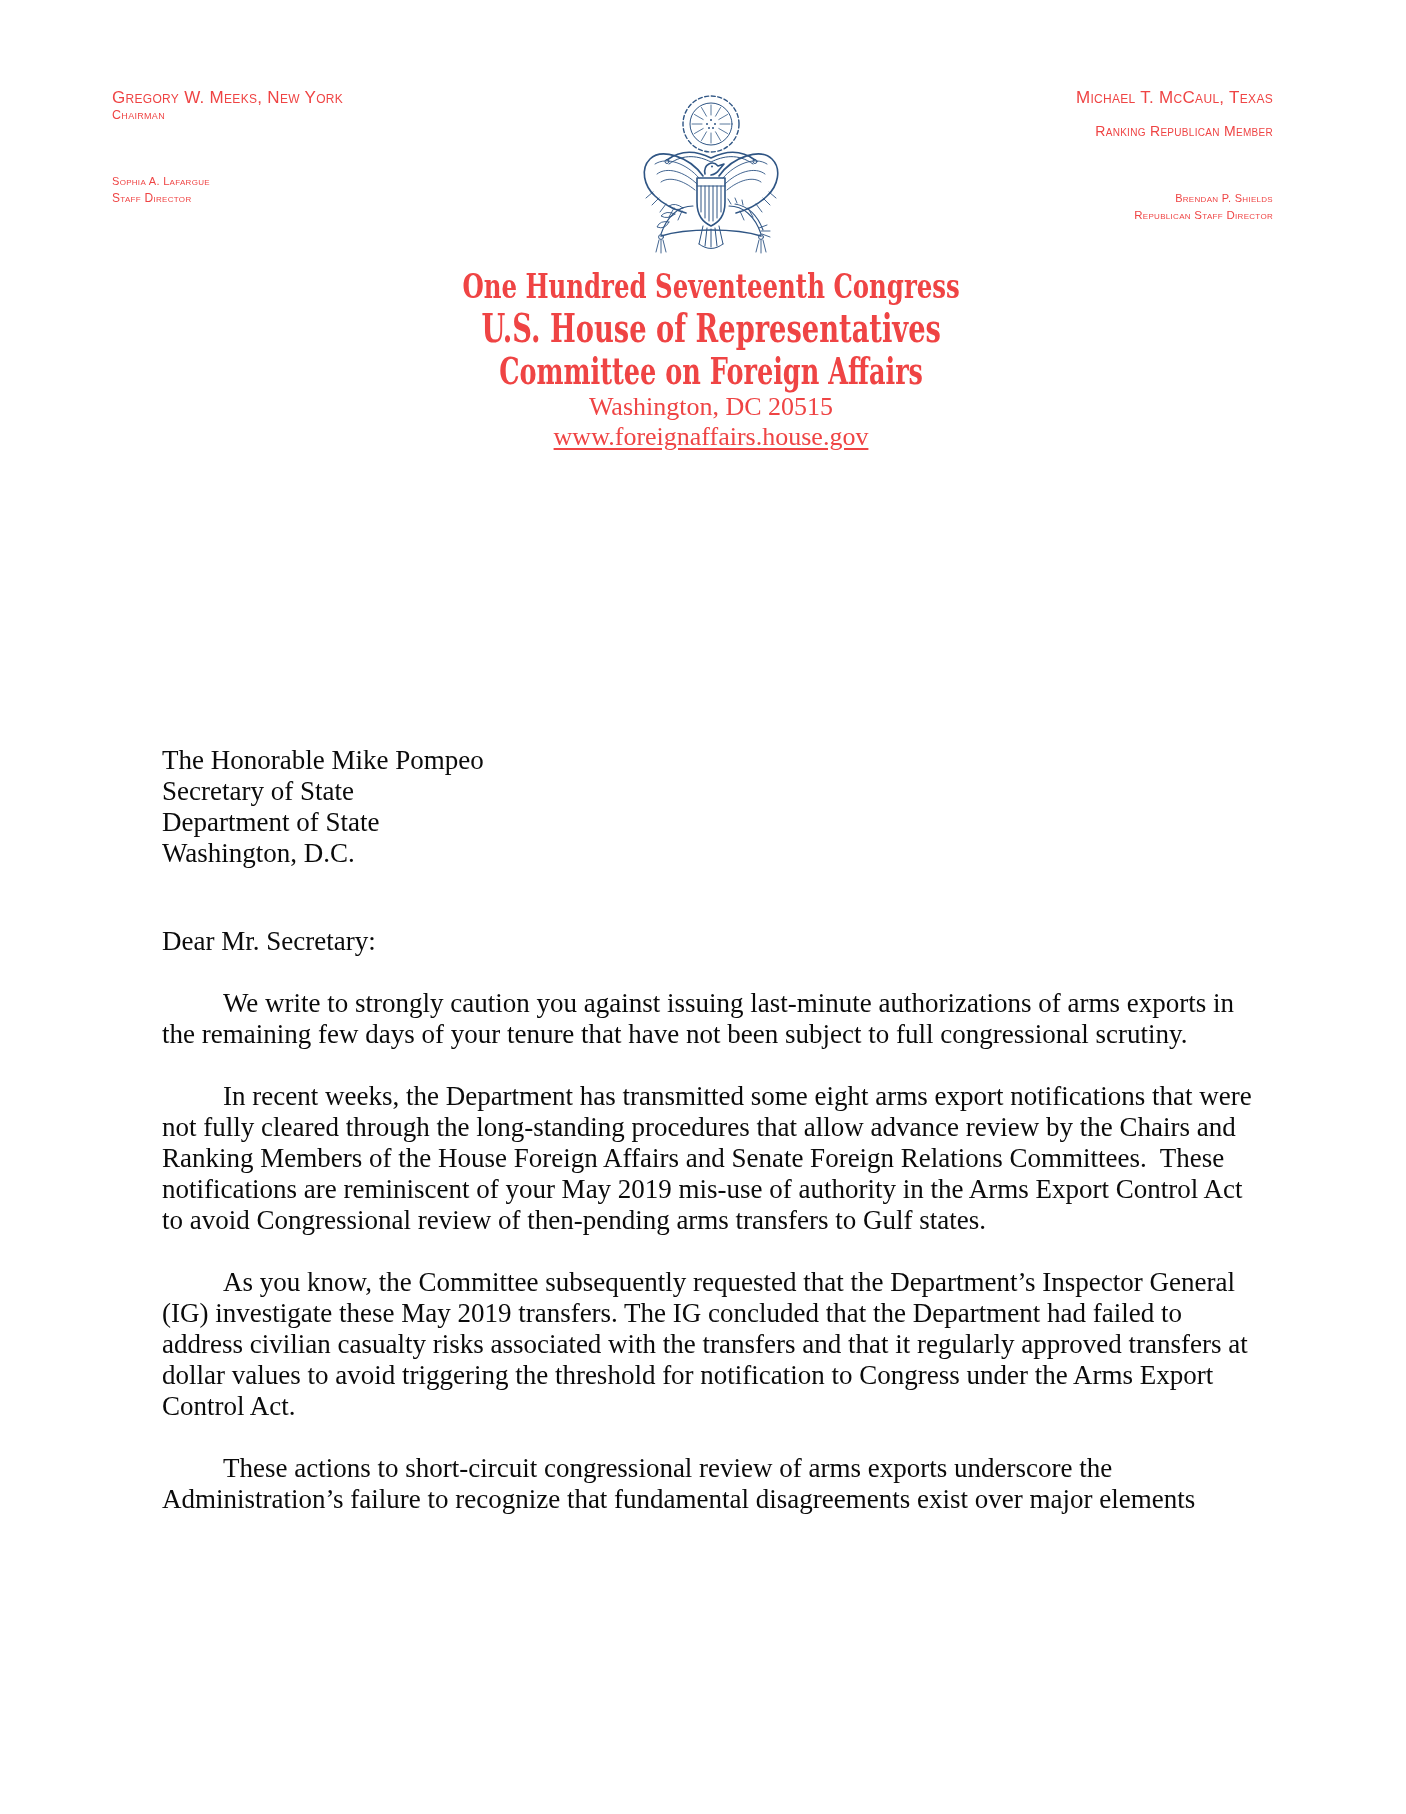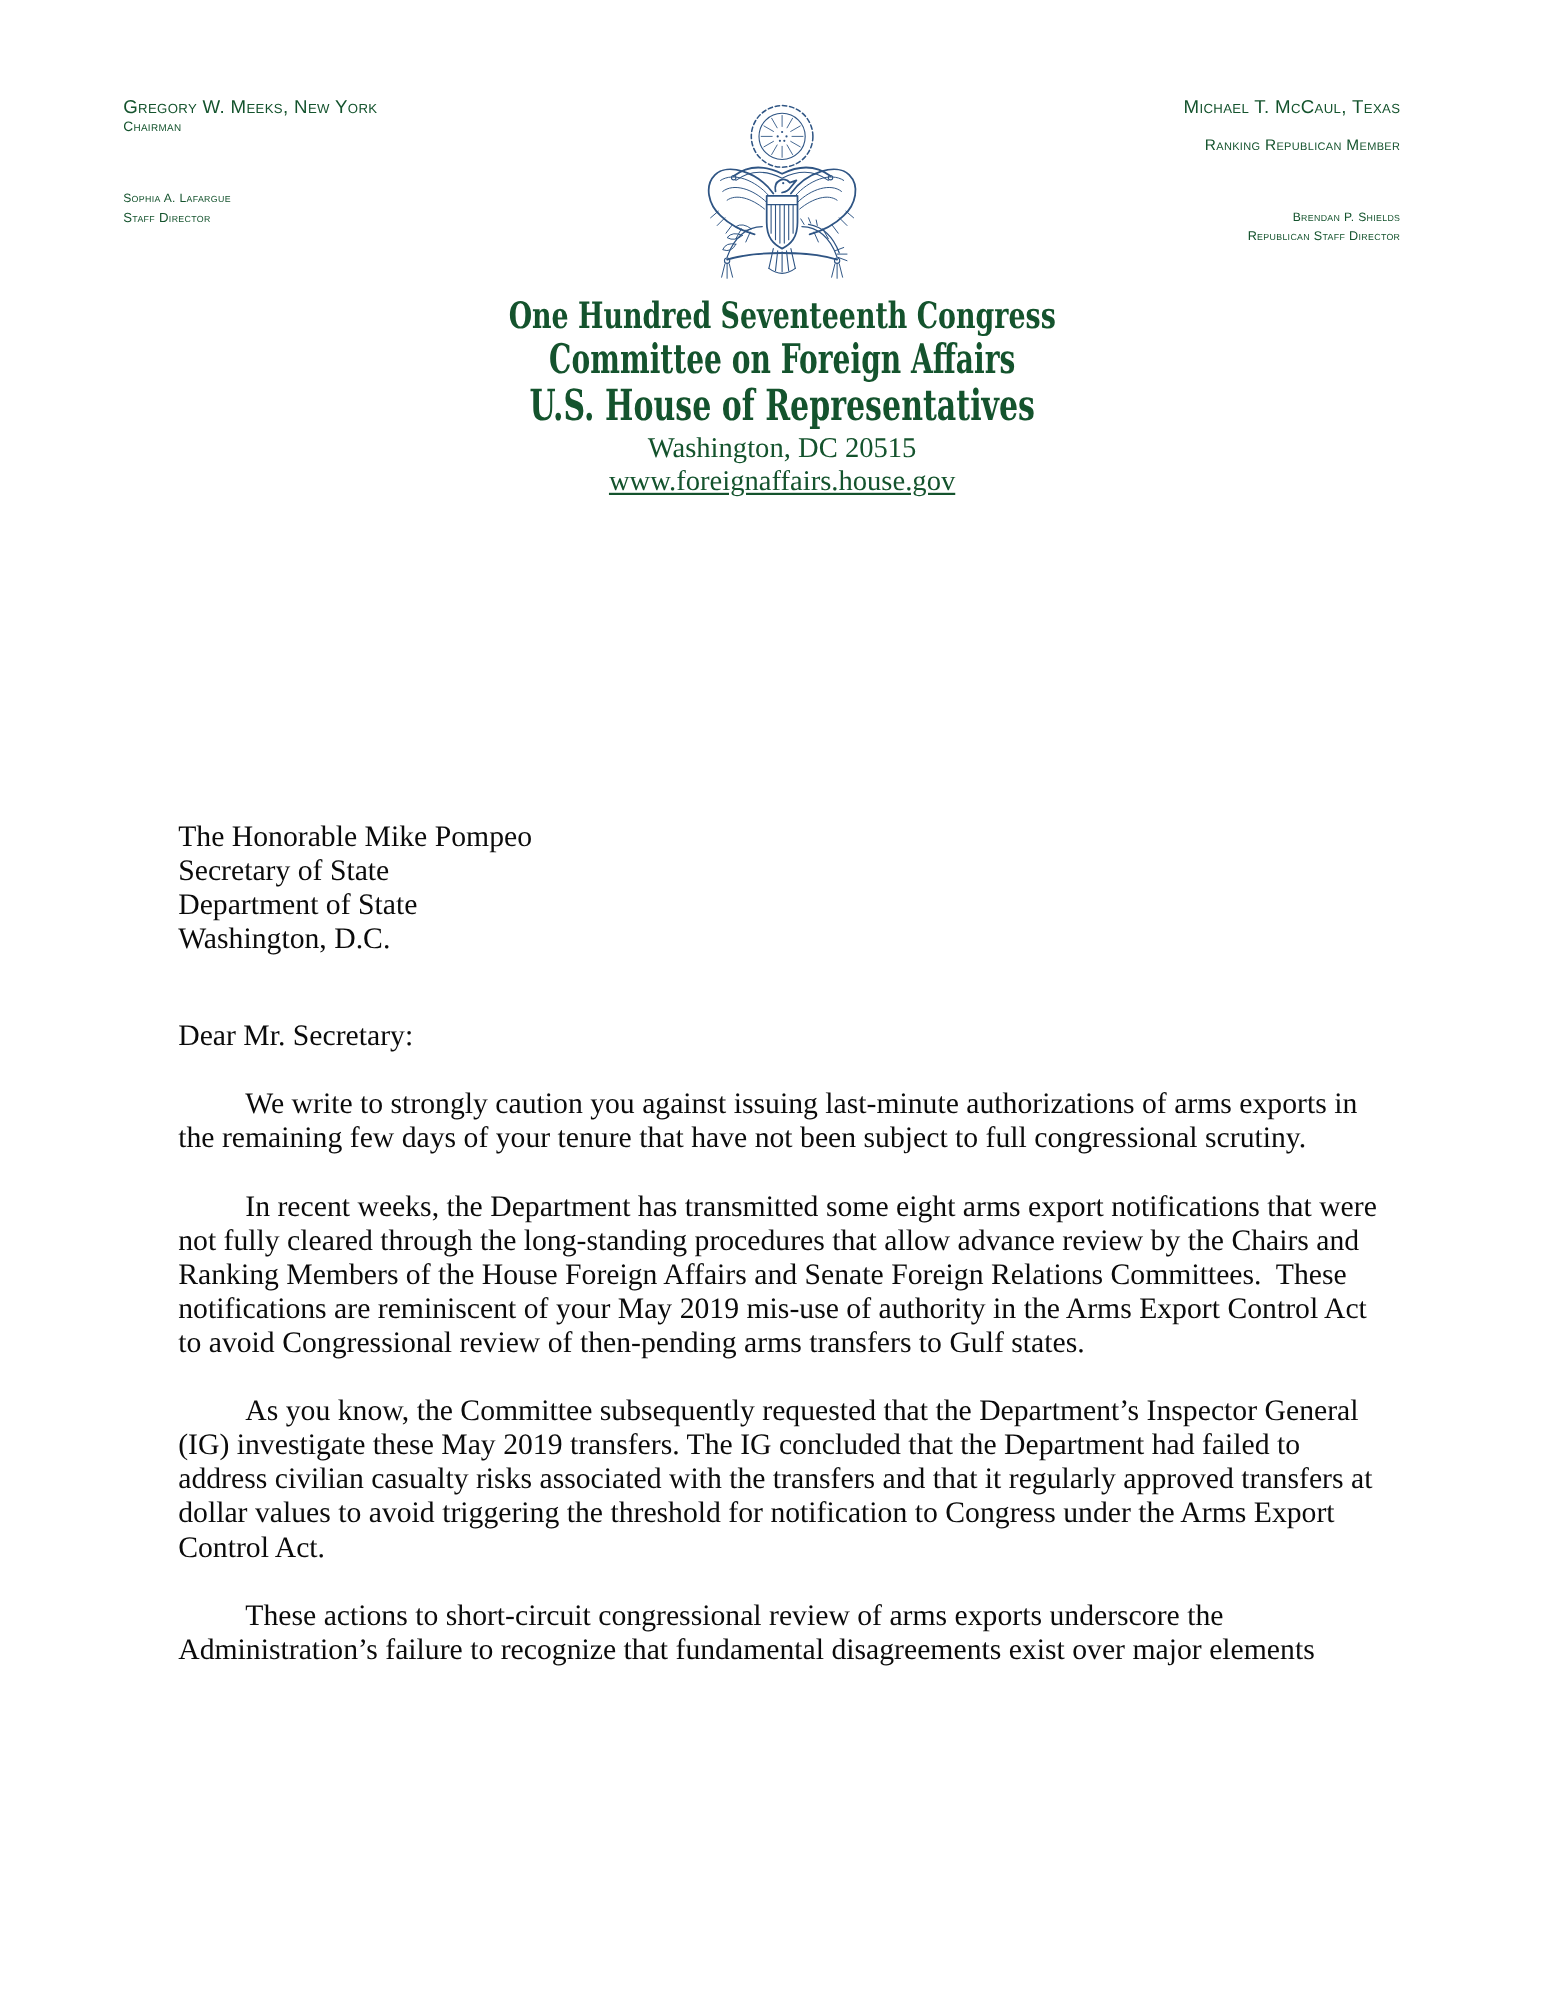--- a/index.html
+++ b/index.html
@@ -5,21 +5,21 @@
   html,body{margin:0;padding:0;background:#ffffff;}
   .page{
     position:relative;
     width:1406px;height:1814px;
     background:#ffffff;
     overflow:hidden;
     font-family:"Liberation Serif", serif;
     color:#0b0b0b;
   }
   
-  .lh{color:#14532d;}
+  .lh{color:#ef4444;}
   .lh-left{position:absolute;left:112px;top:88px;text-align:left;
     font-family:"Liberation Sans", sans-serif;font-variant:small-caps;letter-spacing:.3px;}
   .lh-right{position:absolute;right:133px;top:88px;text-align:right;
     font-family:"Liberation Sans", sans-serif;font-variant:small-caps;letter-spacing:.3px;}
   .lh-name{font-size:17px;line-height:20px;}
   .lh-title-l{font-size:12.5px;line-height:15px;}
   .lh-title-r{font-size:14px;line-height:17px;margin-top:15px;}
   .lh-staff-name{font-size:11px;line-height:17px;margin-top:50px;}
   .lh-staff-title-l{font-size:12px;line-height:13px;margin-top:2px;}
   .lh-staff-title-r{font-size:11.5px;line-height:13px;margin-top:2px;}
@@ -112,22 +112,22 @@
 
       <circle cx="30" cy="143" r="2.4" stroke-width="1"></circle>
       <path stroke-width="0.9" d="M28,146 l-3,12 M30,146 l0,13 M32,146 l3,12"></path>
       <circle cx="130" cy="143" r="2.4" stroke-width="1"></circle>
       <path stroke-width="0.9" d="M128,146 l-3,12 M130,146 l0,13 M132,146 l3,12"></path>
     </svg>
   </div>
 
   <div class="lh lh-center">
     <div class="bl bl-congress"><span>One Hundred Seventeenth Congress</span></div>
+    <div class="bl bl-chamber"><span>U.S. House of Representatives</span></div>
     <div class="bl bl-committee"><span>Committee on Foreign Affairs</span></div>
-    <div class="bl bl-chamber"><span>U.S. House of Representatives</span></div>
     <div class="lh-addr">Washington, DC 20515</div>
     <div class="lh-web">www.foreignaffairs.house.gov</div>
   </div>
 
 
   <div class="recipient">
     <div>The Honorable Mike Pompeo</div>
     <div>Secretary of State</div>
     <div>Department of State</div>
     <div>Washington, D.C.</div>

